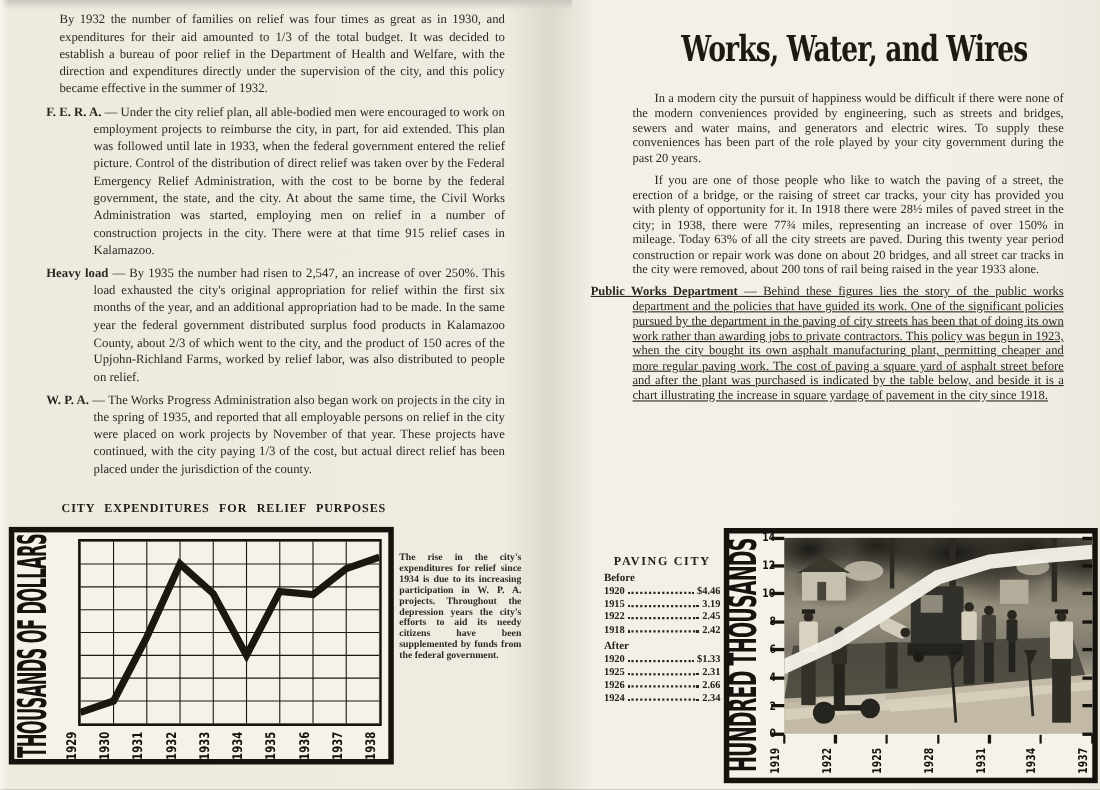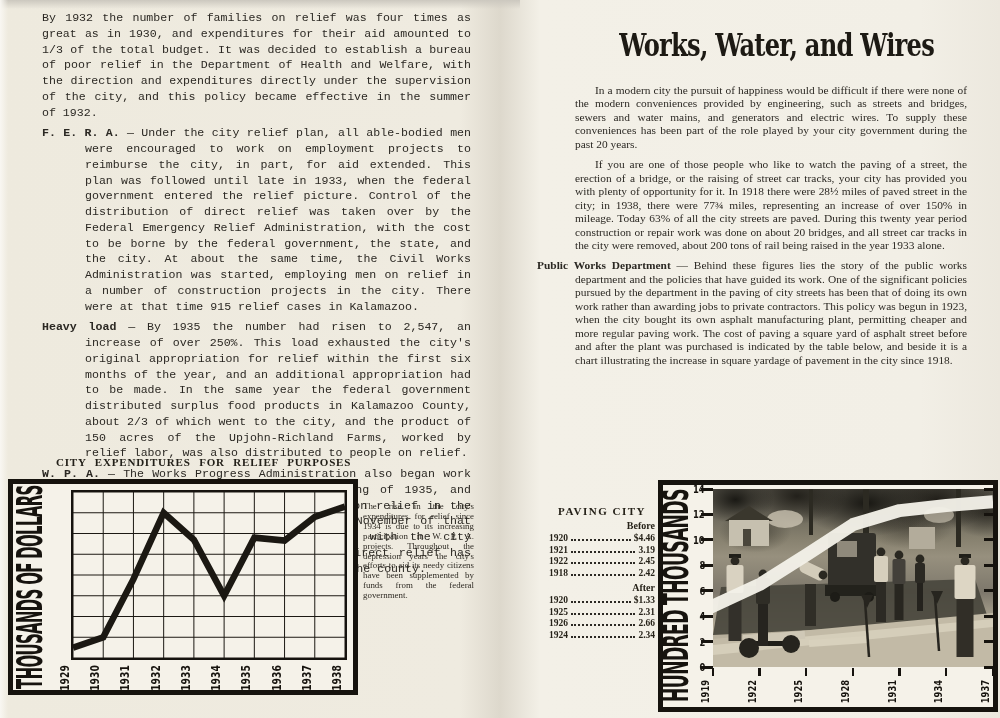--- a/index.html
+++ b/index.html
@@ -5,21 +5,21 @@
   html,body{margin:0;padding:0;background:#9a958c;}
   .spread{position:relative;width:1000px;height:718px;overflow:hidden;color:#2b2823;
     background:linear-gradient(90deg,#eeeade 0%,#efebe0 46%,#ddd8cc 50%,#f3f0e7 54%,#f2efe6 92%,#ece8de 100%);
     font-family:"Liberation Serif",serif;}
   .scan-top{position:absolute;left:0;top:0;width:520px;height:9px;
     background:linear-gradient(180deg,#ccc8bf,rgba(238,234,225,0));}
   .scan-left{position:absolute;left:0;top:0;bottom:0;width:8px;background:linear-gradient(90deg,#f9f7f2,rgba(238,234,225,0));}
 
   
   .ltext{position:absolute;left:42px;top:10px;width:429px;font-size:11.6px;line-height:15.75px;text-align:justify;}
-  .ltext p{margin:0 0 5px;font-family:Liberation Mono, monospace;}
+  .ltext p{margin:0 12px 5px;}
   .ltext p.hang{margin-left:43px;text-indent:-43px;}
   .lbl{font-weight:bold;}
   .chart1-heading{position:absolute;left:56px;top:456px;margin:0;font-size:11px;font-weight:bold;
     letter-spacing:.8px;word-spacing:5px;color:#232019;}
 
   
   .chartframe{position:absolute;border:5px solid #16130e;background:#f5f2e9;box-sizing:border-box;}
   .chart1{left:8px;top:479px;width:350px;height:216px;}
   .chart2{left:658px;top:480px;width:340px;height:232px;}
   .ycol{position:absolute;left:0;top:0;bottom:0;width:34px;display:flex;align-items:center;justify-content:center;}
@@ -44,34 +44,34 @@
     radial-gradient(95px 46px at 55% 8%, rgba(18,17,13,.92), rgba(18,17,13,0) 72%),
     radial-gradient(82px 44px at 80% 6%, rgba(24,22,17,.88), rgba(24,22,17,0) 70%),
     radial-gradient(60px 36px at 98% 13%, rgba(30,28,22,.8), rgba(30,28,22,0) 70%),
     radial-gradient(52px 30px at 15% 24%, rgba(35,33,26,.55), rgba(35,33,26,0) 70%),
     radial-gradient(64px 32px at 70% 21%, rgba(40,37,29,.5), rgba(40,37,29,0) 70%),
     linear-gradient(180deg,#57544a 0%,#6e6a5d 15%,#87816f 28%,#97907e 38%,#8a8475 48%,#7d776b 58%,#9c9584 68%,#b3ab98 78%,#bdb5a2 88%,#c3bba8 100%);}
   .photo svg{display:block;width:100%;height:100%;}
 
   
   .caption{position:absolute;left:363px;top:502px;width:111px;margin:0;
-    font-size:8.9px;line-height:9.9px;font-weight:normal;text-align:justify;color:#2e2a23;}
+    font-size:8.9px;line-height:9.9px;font-weight:bold;text-align:justify;color:#2e2a23;}
   .paving-table{position:absolute;left:549px;top:505px;width:106px;font-weight:bold;color:#262219;}
   .pt-title{text-align:center;font-size:11px;letter-spacing:1.5px;margin-bottom:3px;}
-  .pt-sec{text-align:right;font-size:10px;margin:3px 0 2px;}
+  .pt-sec{text-align:left;font-size:10px;margin:3px 0 2px;}
   .pt-row{display:flex;align-items:baseline;font-size:9.5px;line-height:11.5px;}
   .pt-row .dots{flex:1;border-bottom:2px dotted #2b2823;margin:0 3px 2px;}
 
   
   .rtitle{position:absolute;left:575px;top:26px;width:392px;margin:0;text-align:center;}
   .rtitle span{display:inline-block;font-family:"DejaVu Serif",serif;font-weight:700;font-size:31px;
     letter-spacing:-1px;transform:scale(.78,1.05);transform-origin:center;color:#1d1a14;white-space:nowrap;}
   .rtext{position:absolute;left:575px;top:84px;width:392px;font-size:11.4px;line-height:13.45px;text-align:justify;}
   .rtext p{margin:0 0 7px;text-indent:20px;}
-  .rtext p.hang2{text-indent:-38px;margin-left:0;}
+  .rtext p.hang2{text-indent:-38px;margin-left:0;text-decoration:underline;}
 </style>
 </head>
 <body>
 
 <div class="spread">
   <div class="scan-top"></div>
   <div class="scan-left"></div>
 
   <section>
     <div class="ltext">
@@ -140,21 +140,21 @@
     <div class="paving-table">
       <div class="pt-title">PAVING CITY</div>
       <div id="pt-body">
           <div class="pt-sec">Before</div>
           <div class="pt-row">
             <span class="yr">1920</span>
             <span class="dots"></span>
             <span class="val">$4.46</span>
           </div>
           <div class="pt-row">
-            <span class="yr">1921</span>
+            <span class="yr">1915</span>
             <span class="dots"></span>
             <span class="val">3.19</span>
           </div>
           <div class="pt-row">
             <span class="yr">1922</span>
             <span class="dots"></span>
             <span class="val">2.45</span>
           </div>
           <div class="pt-row">
             <span class="yr">1918</span>

